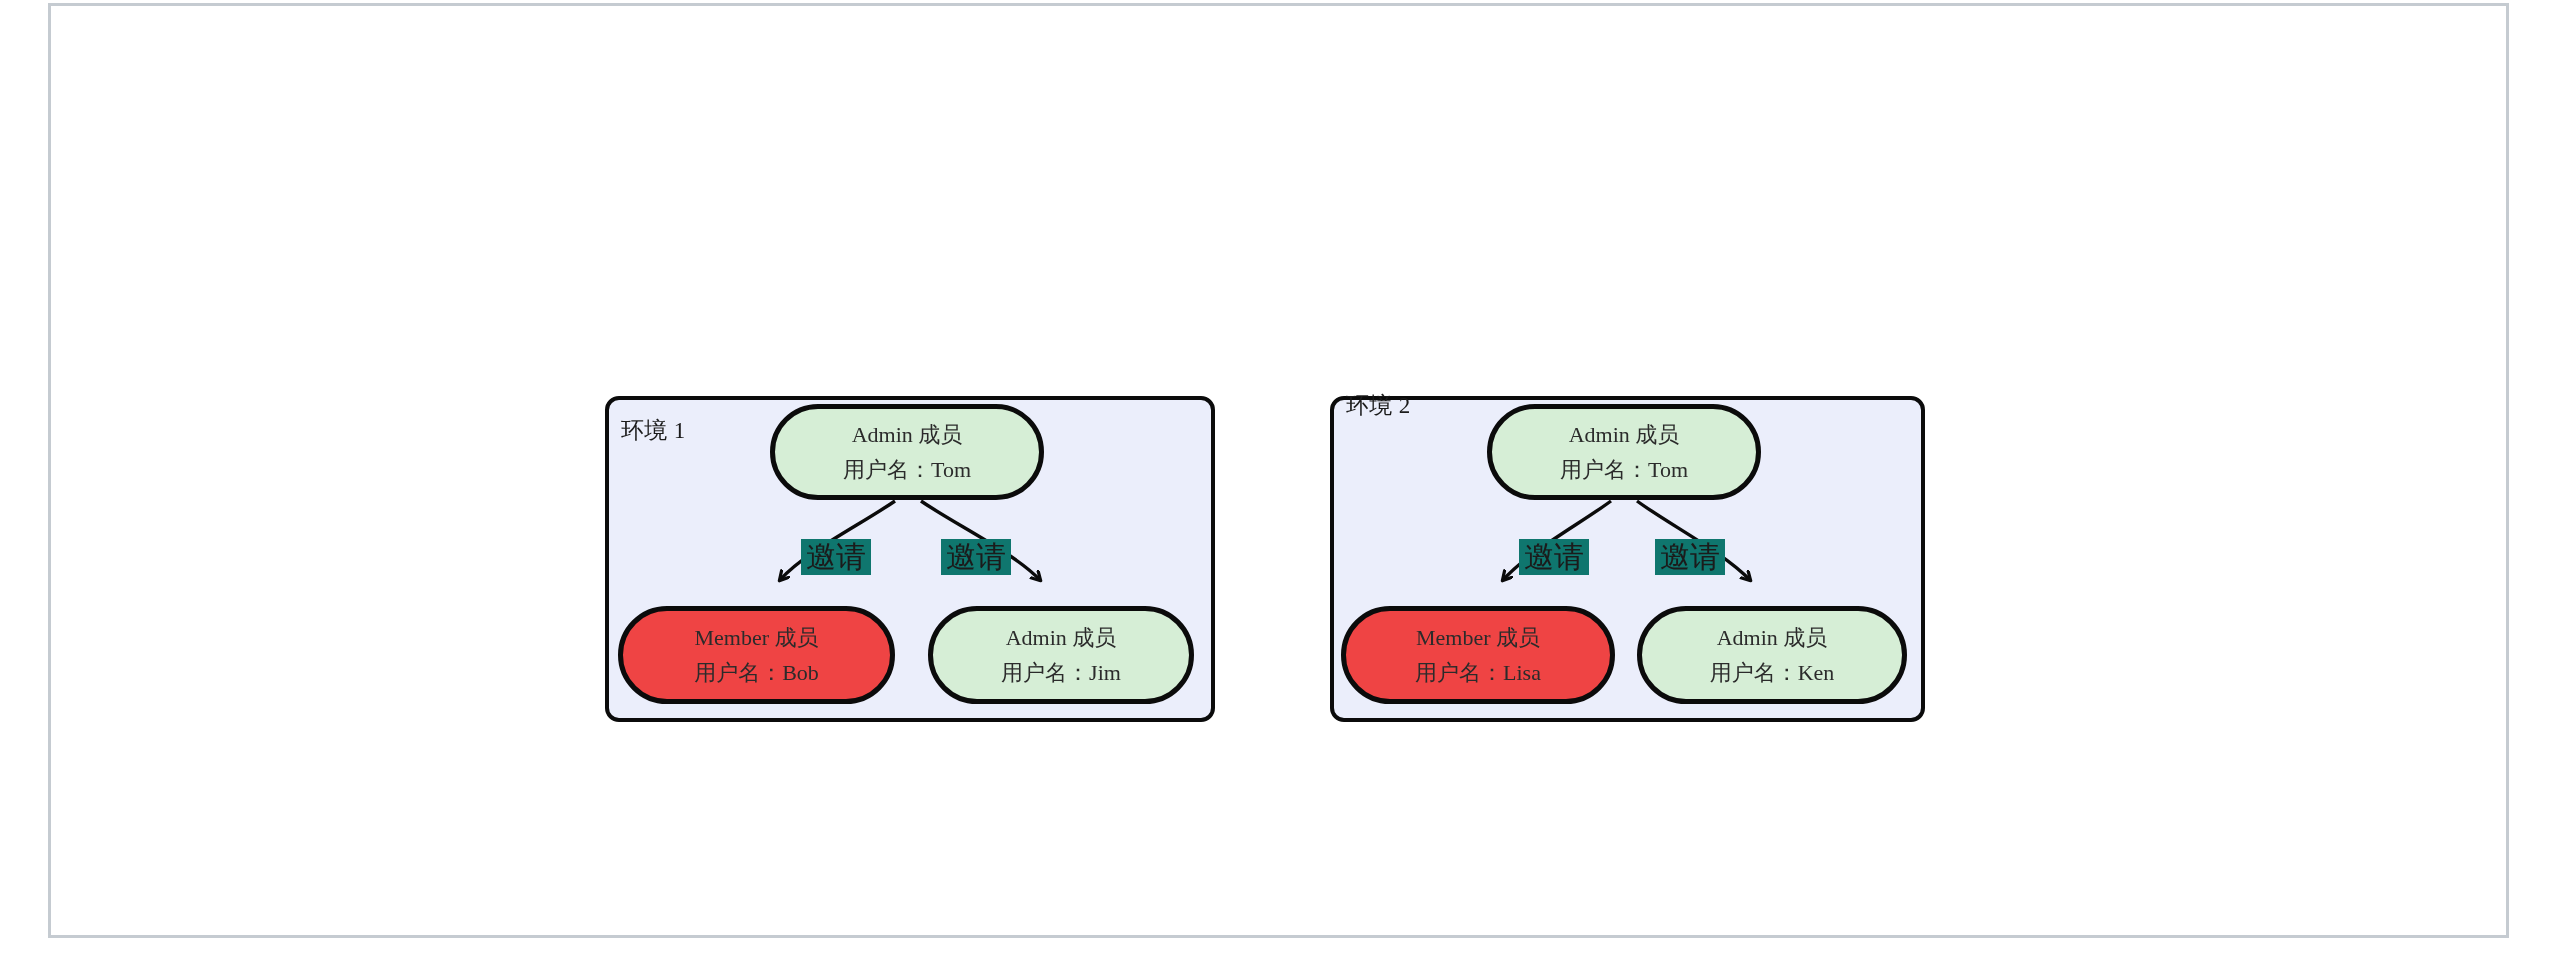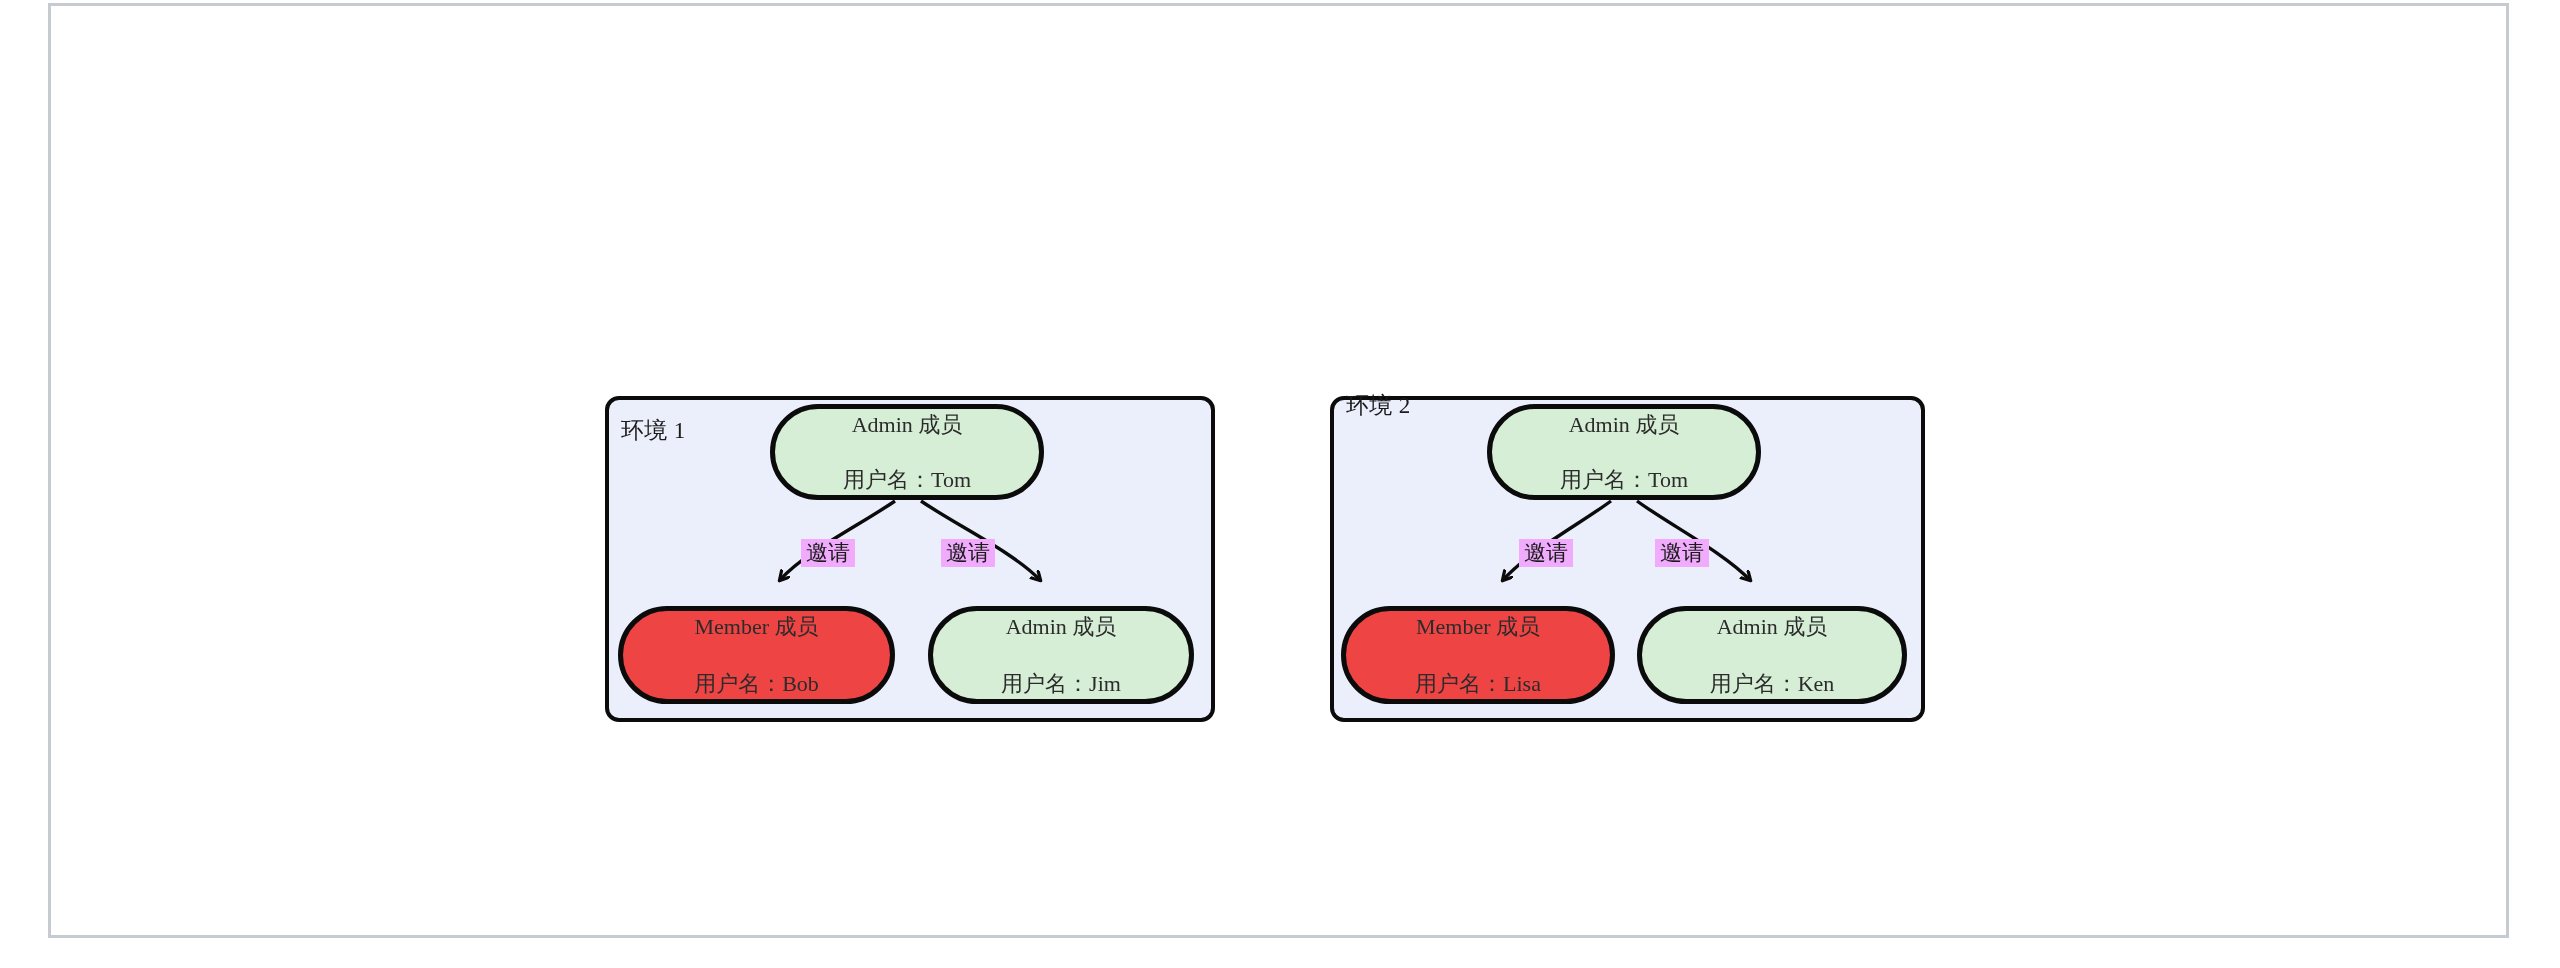--- a/index.html
+++ b/index.html
@@ -62,21 +62,21 @@
 
   
   .node {
     position: absolute;
     box-sizing: border-box;
     border: 5px solid #0b0b0b;
     border-radius: 999px;
     display: flex;
     flex-direction: column;
     align-items: center;
-    justify-content: space-between;
+    justify-content: center;
     text-align: center;
     color: #2b2b2b;
     font-size: 22px;
     line-height: 1.42;
     z-index: 3;
   }
   .node.green  { background: #d6eed6; }
   .node.purple { background: #ef4444; }
   .node .line1,
   .node .line2 { display: block; white-space: nowrap; }
@@ -86,25 +86,25 @@
   .edge-layer {
     position: absolute;
     left: 0; top: 0;
     width: 2560px;
     height: 968px;
     pointer-events: none;
     z-index: 2;
   }
   .edge-label {
     position: absolute;
-    font-size: 22px;
+    font-size: 30px;
     line-height: 1;
     color: #1b1b1b;
     white-space: nowrap;
-    background: #f0abfc;
+    background: #0f766e;
     padding: 3px 5px;
     z-index: 4;
   }
 </style>
 </head>
 <body>
 
 <div id="page">
 
   <div id="page-frame"></div>

